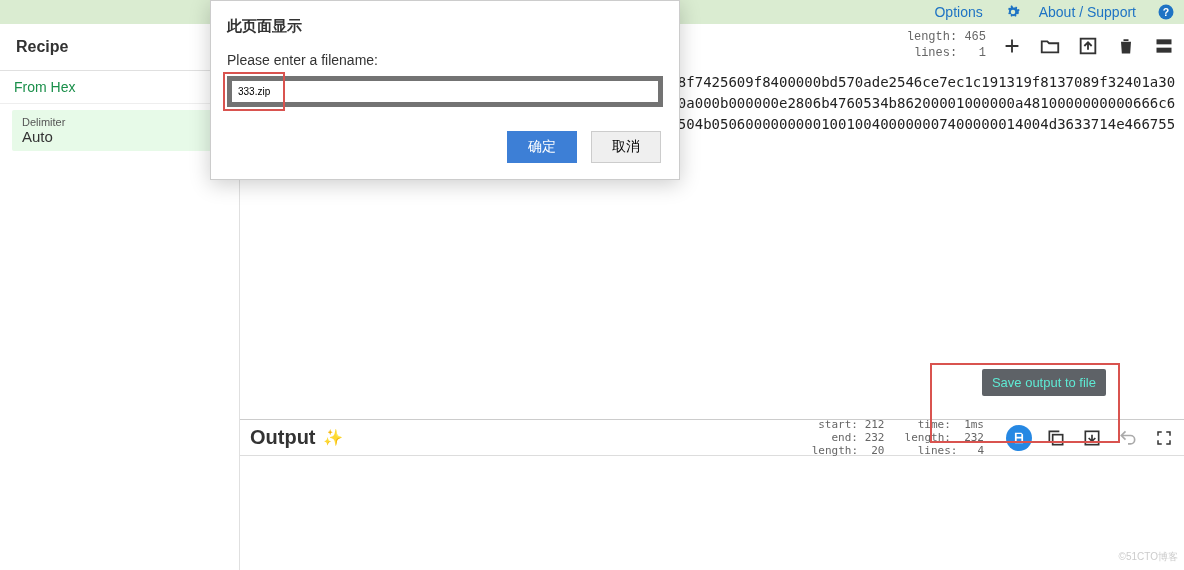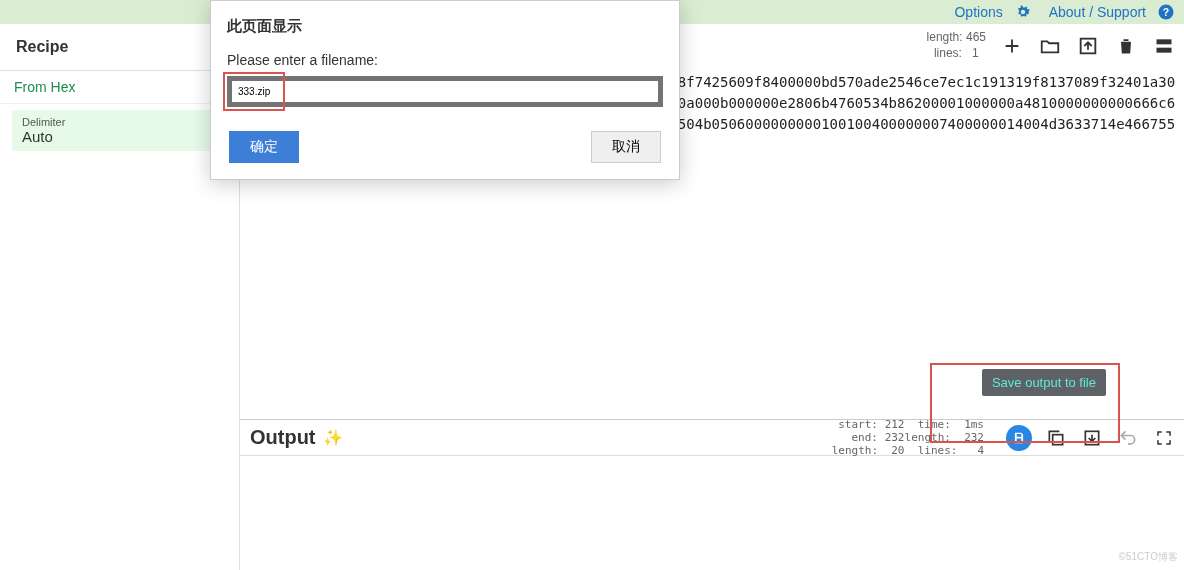--- a/index.html
+++ b/index.html
@@ -1,49 +1,49 @@
 <!DOCTYPE html>
 <html><head>
 <meta charset="utf-8">
 <style>
   *{box-sizing:border-box;margin:0;padding:0}
   body{font-family:Arial,Helvetica,sans-serif;font-size:14px;color:#333;background:#fafafa;width:1184px;height:570px;overflow:hidden;position:relative}
   .topbar{height:24px;background:#daecd1;display:flex;justify-content:flex-end;align-items:center;padding:0 8px;gap:16px}
-  .topbar a{color:#1e73c4;text-decoration:none;display:flex;align-items:center;gap:10px}
+  .topbar a{color:#1e73c4;text-decoration:none;display:flex;align-items:center;gap:20px}
   .topbar .ico{width:20px;height:20px;display:inline-flex;align-items:center;justify-content:center}
   .main{display:flex;height:546px}
   .left{width:240px;background:#fff;border-right:1px solid #e0e0e0}
   .panel-title{padding:14px 16px;font-weight:bold;font-size:16px;border-bottom:1px solid #e0e0e0}
   .op{padding:8px 14px;color:#1a8f4a;font-weight:normal;border-bottom:1px solid #eee}
   .arg{background:#e7fae8;margin:6px 12px;padding:6px 10px;border-radius:2px}
   .arg-label{font-size:11px;color:#555}
   .arg-val{font-size:15px}
   .right{flex:1;display:flex;flex-direction:column}
   .input-area{flex:1;position:relative;background:#fff;border-bottom:1px solid #ccc}
   .toolbar{position:absolute;top:6px;right:8px;display:flex;align-items:center;gap:14px}
-  .stats{font-family:Liberation Sans, sans-serif;font-size:12px;color:#666;text-align:center;line-height:1.3}
+  .stats{font-family:Liberation Mono, monospace;font-size:12px;color:#666;text-align:right;line-height:1.3}
   .icobtn{width:24px;height:24px;display:flex;align-items:center;justify-content:center;cursor:pointer;color:#333}
   .hexdata{padding:48px 8px 8px 8px;font-family:monospace;font-size:14px;word-break:break-all;line-height:1.5;color:#222}
   .output-area{height:150px;display:flex;flex-direction:column;background:#fff}
   .output-head{display:flex;align-items:center;padding:6px 10px;border-bottom:1px solid #ddd;position:relative}
   .output-head .title{font-weight:bold;font-size:20px;margin-right:8px}
   .wand{font-size:16px}
-  .out-stats{position:absolute;right:200px;font-family:monospace;font-size:11px;color:#666;text-align:right;line-height:1.2;display:flex;}
+  .out-stats{position:absolute;right:200px;font-family:monospace;font-size:11px;color:#666;text-align:right;line-height:1.2;display:flex;gap:20px}
   .out-icons{position:absolute;right:8px;display:flex;align-items:center;gap:12px}
   .save-btn{width:26px;height:26px;border-radius:50%;background:#2688e3;display:flex;align-items:center;justify-content:center;color:#fff}
   .tooltip{position:absolute;right:70px;top:-56px;background:#5e6267;color:#5eead4;padding:6px 10px;font-size:13px;white-space:nowrap;border-radius:2px}
   .redbox1{position:absolute;border:2px solid #d9534f;right:56px;top:-62px;width:190px;height:80px;pointer-events:none}
   .output-body{flex:1;padding:6px 10px;font-family:monospace;font-size:13px;white-space:pre;overflow:hidden;line-height:1.4}
   
   .dialog{position:absolute;left:210px;top:0;width:470px;background:#fff;border:1px solid #ccc;box-shadow:0 4px 20px rgba(0,0,0,.2);z-index:50}
   .dialog .dtitle{padding:16px 16px;font-weight:bold;font-size:15px}
   .dialog .dbody{padding:0 16px 14px 16px}
   .dialog .msg{margin-bottom:8px}
   .dialog input{width:100%;padding:5px 6px;border:5px solid #737373;font-size:10px}
-  .dialog .dfoot{display:flex;justify-content:space-between;gap:14px;padding:10px 18px 16px}
+  .dialog .dfoot{display:flex;justify-content:flex-end;gap:14px;padding:10px 18px 16px}
   .btn{padding:6px 20px;font-size:14px;cursor:pointer;border:1px solid #ccc;background:#efefef}
   .btn.primary{background:#3d7fd6;border-color:#3d7fd6;color:#fff}
   .inputwrap{position:relative}
   .redbox2{position:absolute;border:2px solid #d9534f;left:-4px;top:-4px;right:378px;bottom:-4px;pointer-events:none}
   .watermark{position:absolute;right:6px;bottom:6px;font-size:10px;color:#ccc}
 </style>
 </head>
 <body>
 
 <div class="topbar">

